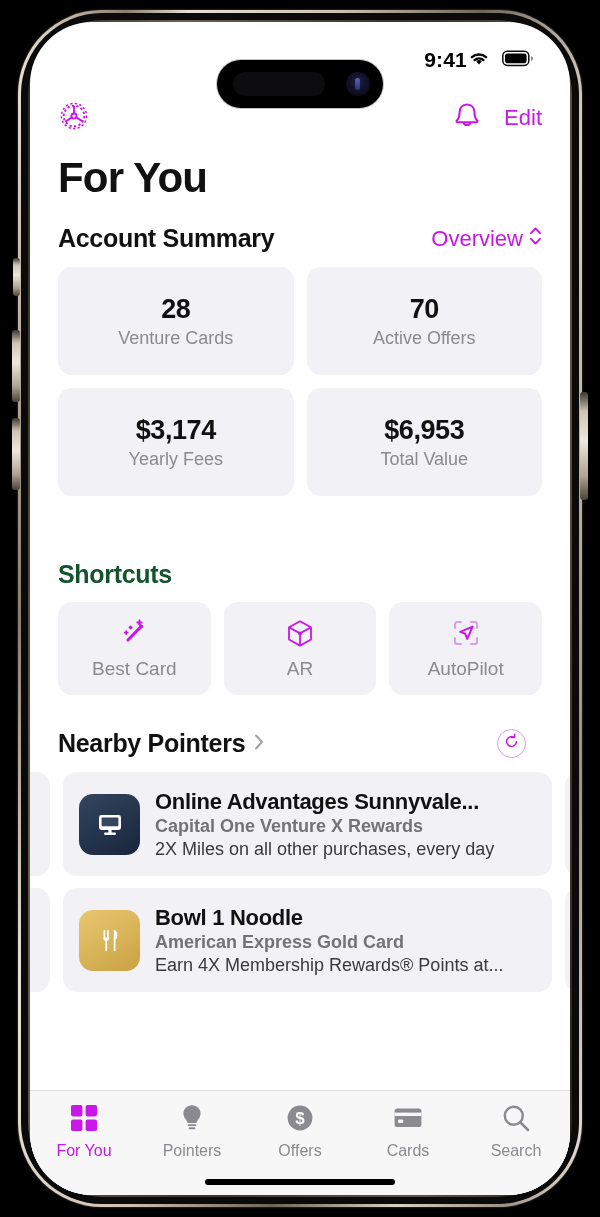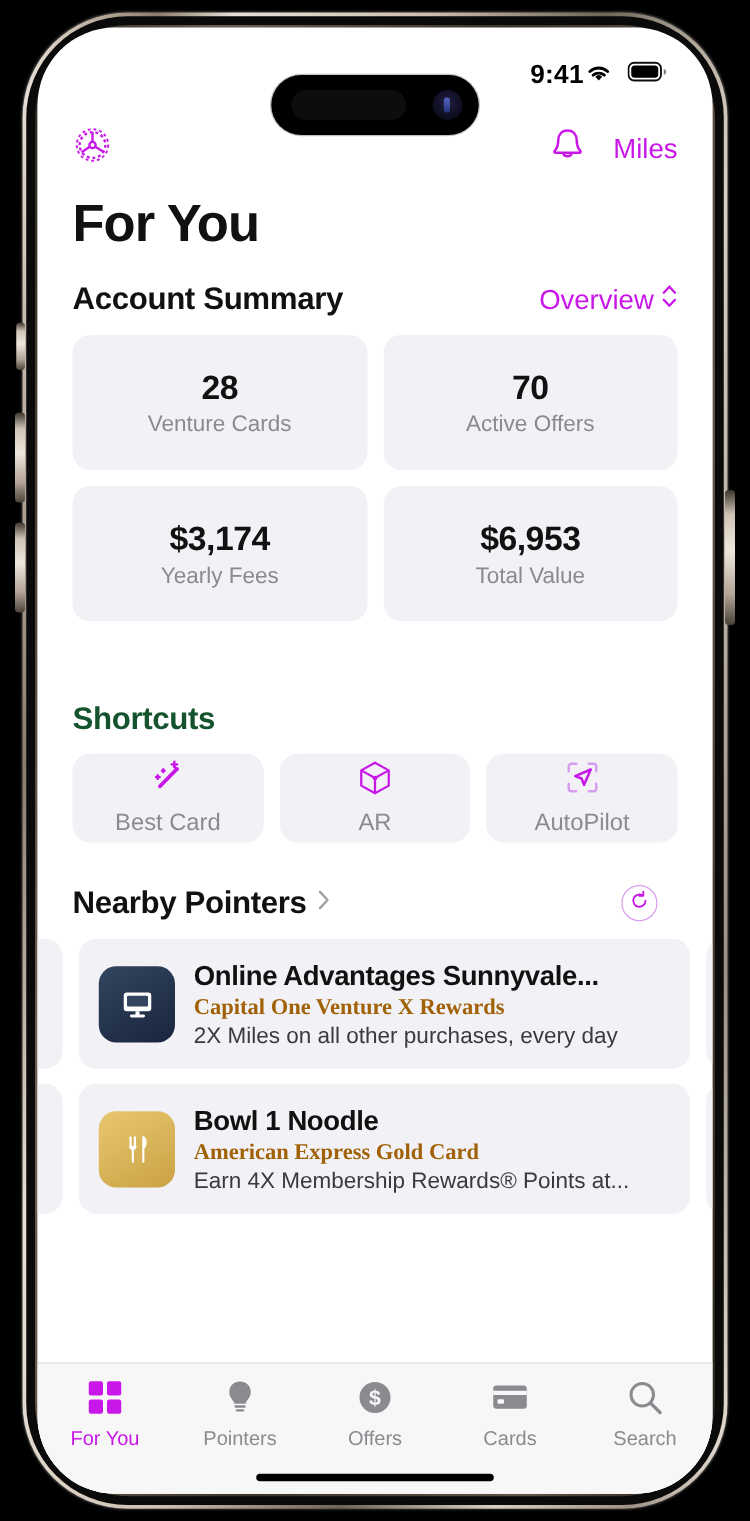--- a/index.html
+++ b/index.html
@@ -86,21 +86,21 @@
   .stat-card{ background:#f1f1f6; border-radius:14px; height:108px;
     display:flex; flex-direction:column; align-items:center; justify-content:center; gap:3px; }
   .stat-val{ font-size:27px; font-weight:700; color:#111; letter-spacing:-.4px; }
   .stat-lbl{ font-size:18px; color:#8a8a8f; }
 
   .sec-title-2{ font-size:25px; font-weight:700; color:#14532d; letter-spacing:-.3px;
     padding:32px 28px 0 28px;margin-top:32px; }
 
   .sc-grid{ display:grid; grid-template-columns:1fr 1fr 1fr; gap:13px;
     padding:13px 28px 0 28px; }
-  .sc-card{ background:#f1f1f6; border-radius:14px; height:71px;
+  .sc-card{ background:#f1f1f6; border-radius:14px; height:93px;
     display:flex; flex-direction:column; align-items:center; justify-content:center; gap:6px; }
   .sc-lbl{ font-size:19px; color:#8a8a8f; }
 
   .np-row{ display:flex; align-items:flex-start; justify-content:space-between;
     padding:34px 44px 0 28px; }
   .np-left{ display:flex; align-items:center; gap:8px; }
   .np-title{ font-size:25px; font-weight:700; color:#111; letter-spacing:-.3px; }
   .refresh-btn{ width:29px; height:29px; border-radius:50%;
     border:1.4px solid #d99df0; display:flex; align-items:center; justify-content:center; }
 
@@ -111,22 +111,22 @@
   .peek{ width:52px; flex:0 0 52px; background:#f1f1f6; border-radius:14px; height:104px; }
   .poi-card{ flex:0 0 489px; width:489px; height:104px; background:#f1f1f6; border-radius:14px;
     display:flex; align-items:center; gap:15px; padding:0 16px; }
   .poi-icon{ width:61px; height:61px; border-radius:14px; flex:0 0 61px;
     display:flex; align-items:center; justify-content:center; }
   .ic-blue{ background:linear-gradient(150deg,#33455f,#18253c); }
   .ic-gold{ background:linear-gradient(150deg,#e9c770,#c9a243); }
   .poi-text{ min-width:0; flex:1; }
   .poi-t1{ font-size:22px; font-weight:600; color:#111; letter-spacing:-.3px;
     white-space:nowrap; overflow:hidden; }
-  .poi-t2{ font-size:18px; font-weight:700; color:#a16207; margin-top:1px;
-    white-space:nowrap; overflow:hidden;font-family:Liberation Serif, serif; }
+  .poi-t2{ font-size:18px; font-weight:700; color:#737373; margin-top:1px;
+    white-space:nowrap; overflow:hidden; }
   .poi-t3{ font-size:18px; color:#3a3a3c; margin-top:2px;
     white-space:nowrap; overflow:hidden; }
 
   
   .tabbar{ position:absolute; left:0; right:0; bottom:0; height:105px;
     background:#f7f7f8; border-top:.7px solid #dededf;
     display:flex; align-items:flex-start; justify-content:space-around; padding-top:12px; }
   .tab{ width:92px; display:flex; flex-direction:column; align-items:center; gap:5px; }
   .tab-lbl{ font-size:16px; color:#8a8a8f; }
   .tab.active .tab-lbl{ color:#c817e8; }
@@ -188,21 +188,21 @@
             </g>
           </svg>
         </span>
         <div class="nav-right">
           <span>
             <svg width="30" height="32" viewBox="0 0 30 32">
               <path d="M15 4.4c-4.5 0-7.4 3.3-7.4 7.8 0 5.6-1.7 7.3-2.9 8.6-.5.5-.2 1.4.6 1.4h19.4c.8 0 1.1-.9.6-1.4-1.2-1.3-2.9-3-2.9-8.6 0-4.5-2.9-7.8-7.4-7.8Z" fill="none" stroke="#c817e8" stroke-width="2"></path>
               <path d="M11.4 22.2a3.7 3.7 0 0 0 7.2 0" fill="none" stroke="#c817e8" stroke-width="2"></path>
             </svg>
           </span>
-          <span class="edit-link">Miles</span>
+          <span class="edit-link">Edit</span>
         </div>
       </div>
 
       <div class="page-title">For You</div>
 
       <div class="sec-row">
         <span class="sec-title">Account Summary</span>
         <span class="overview-pill">
           <span>Overview</span>
           <span>

